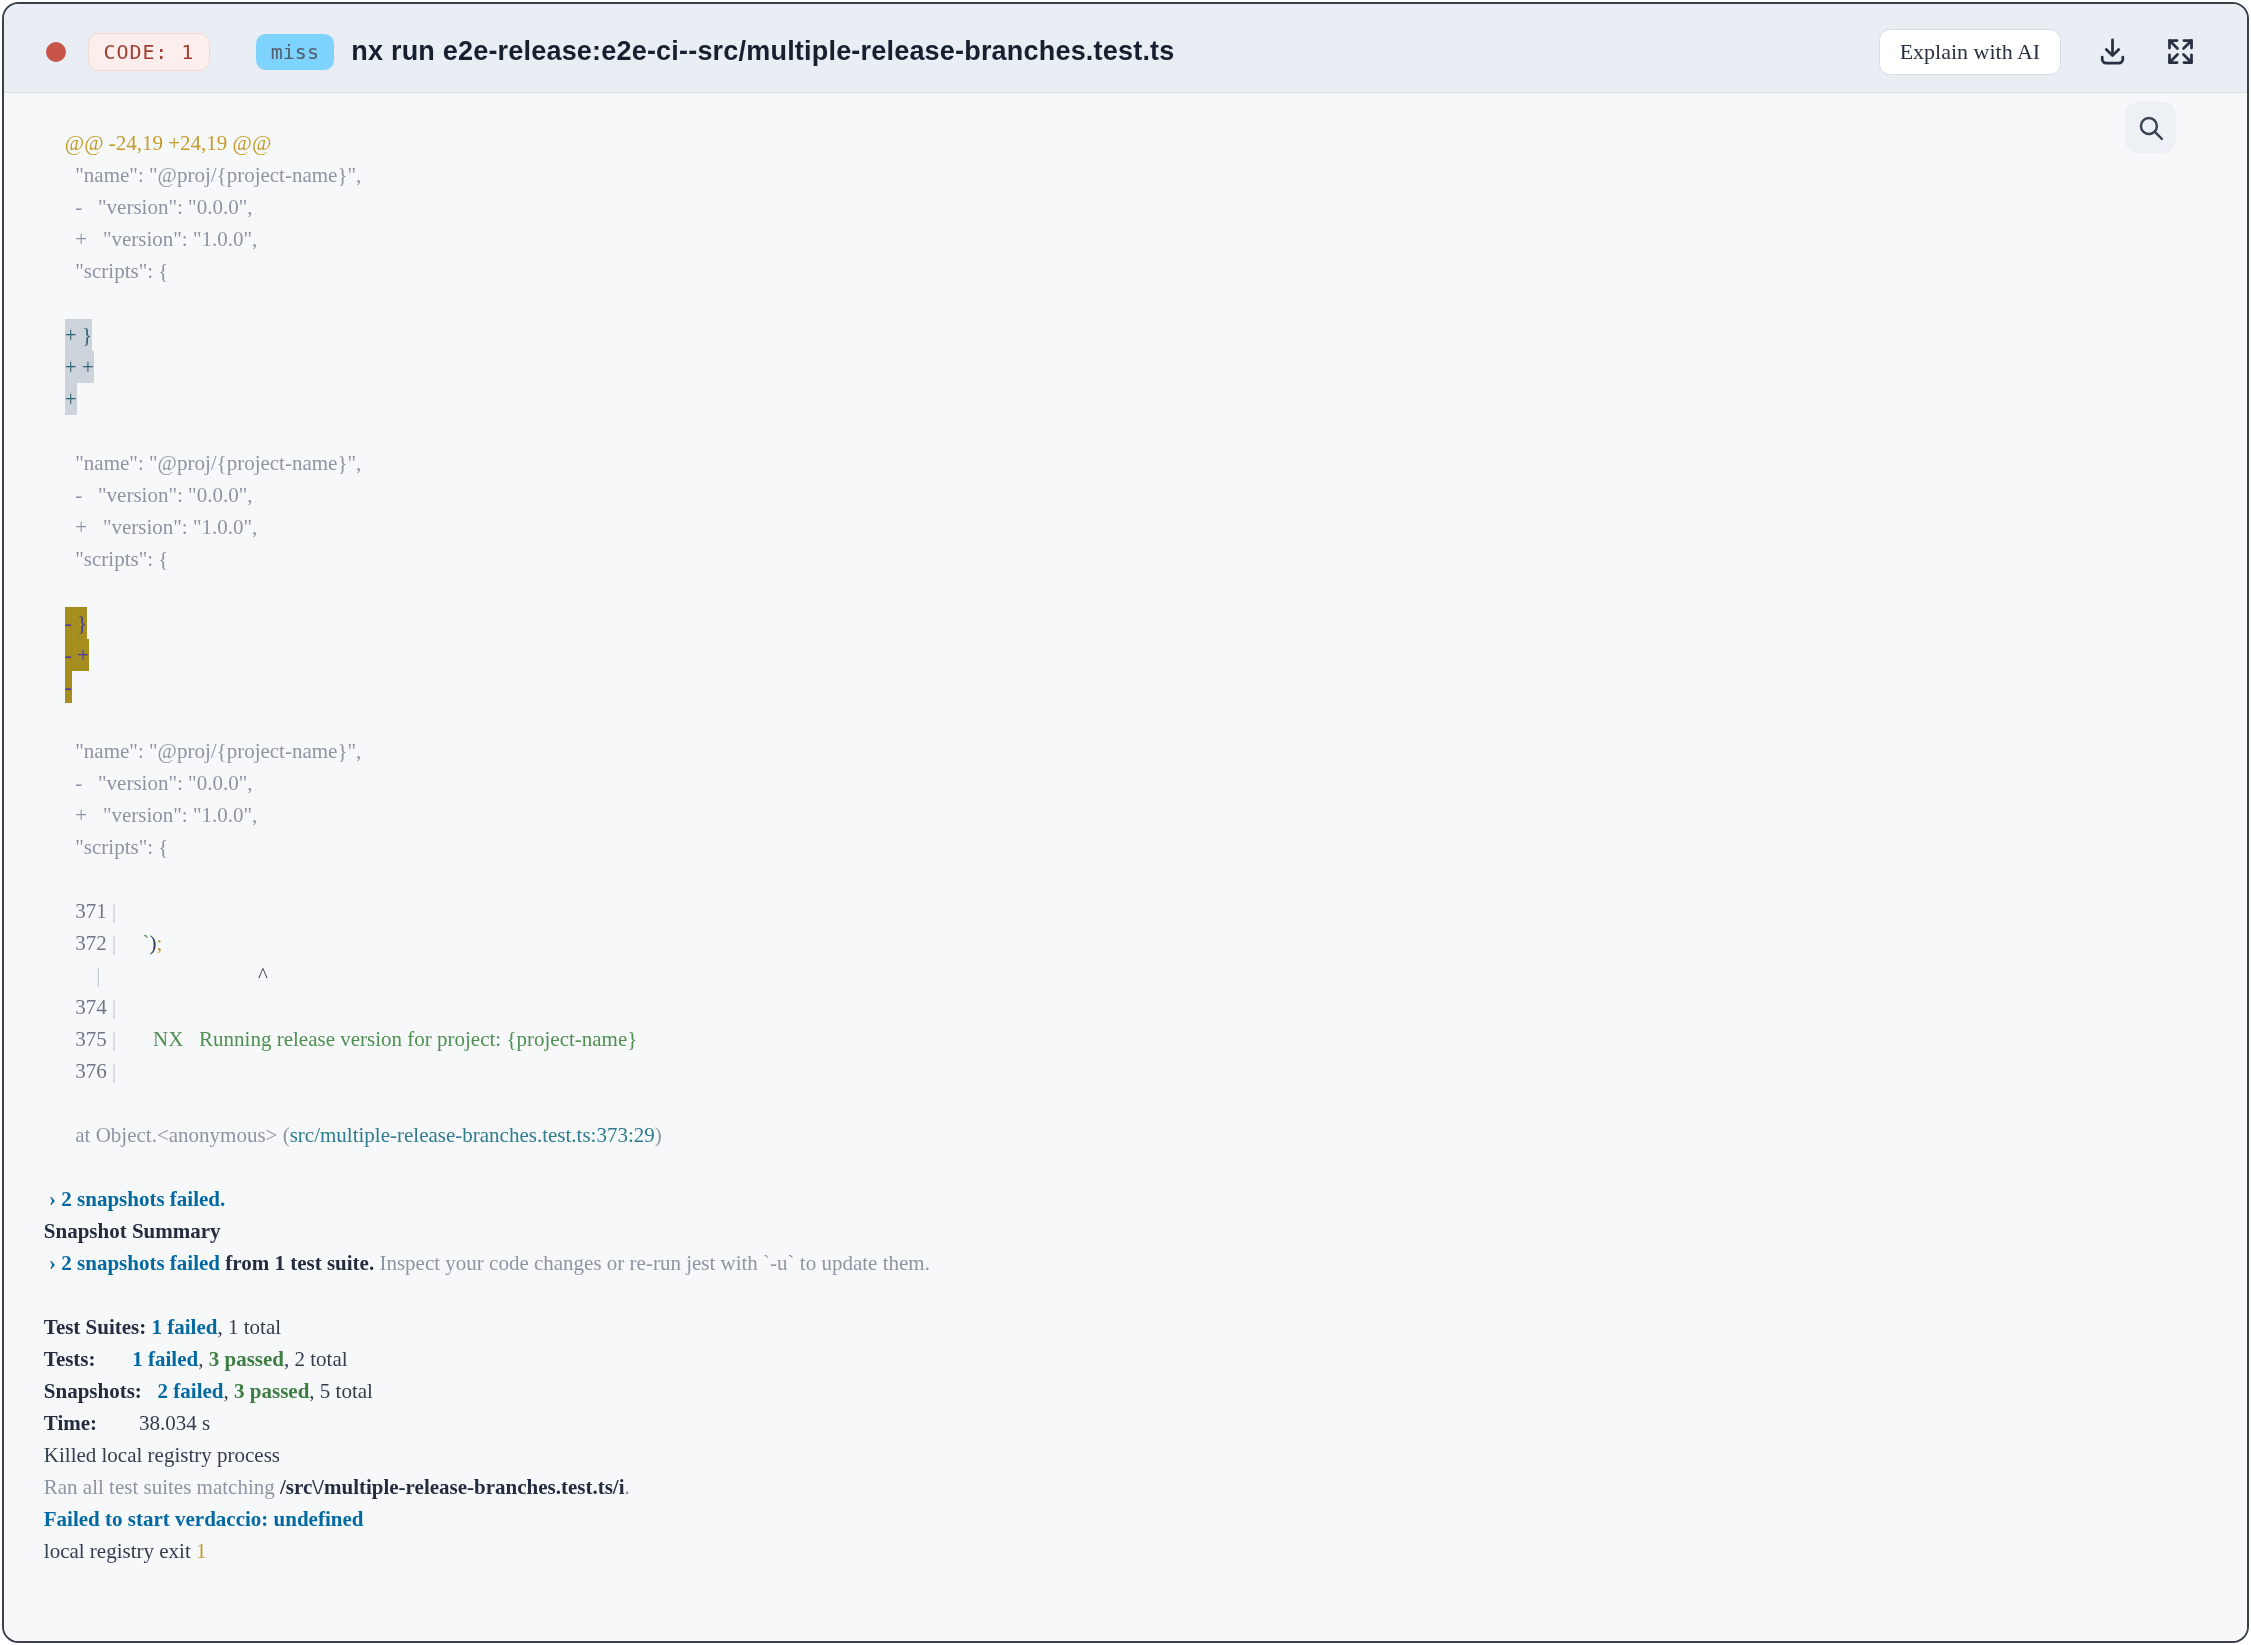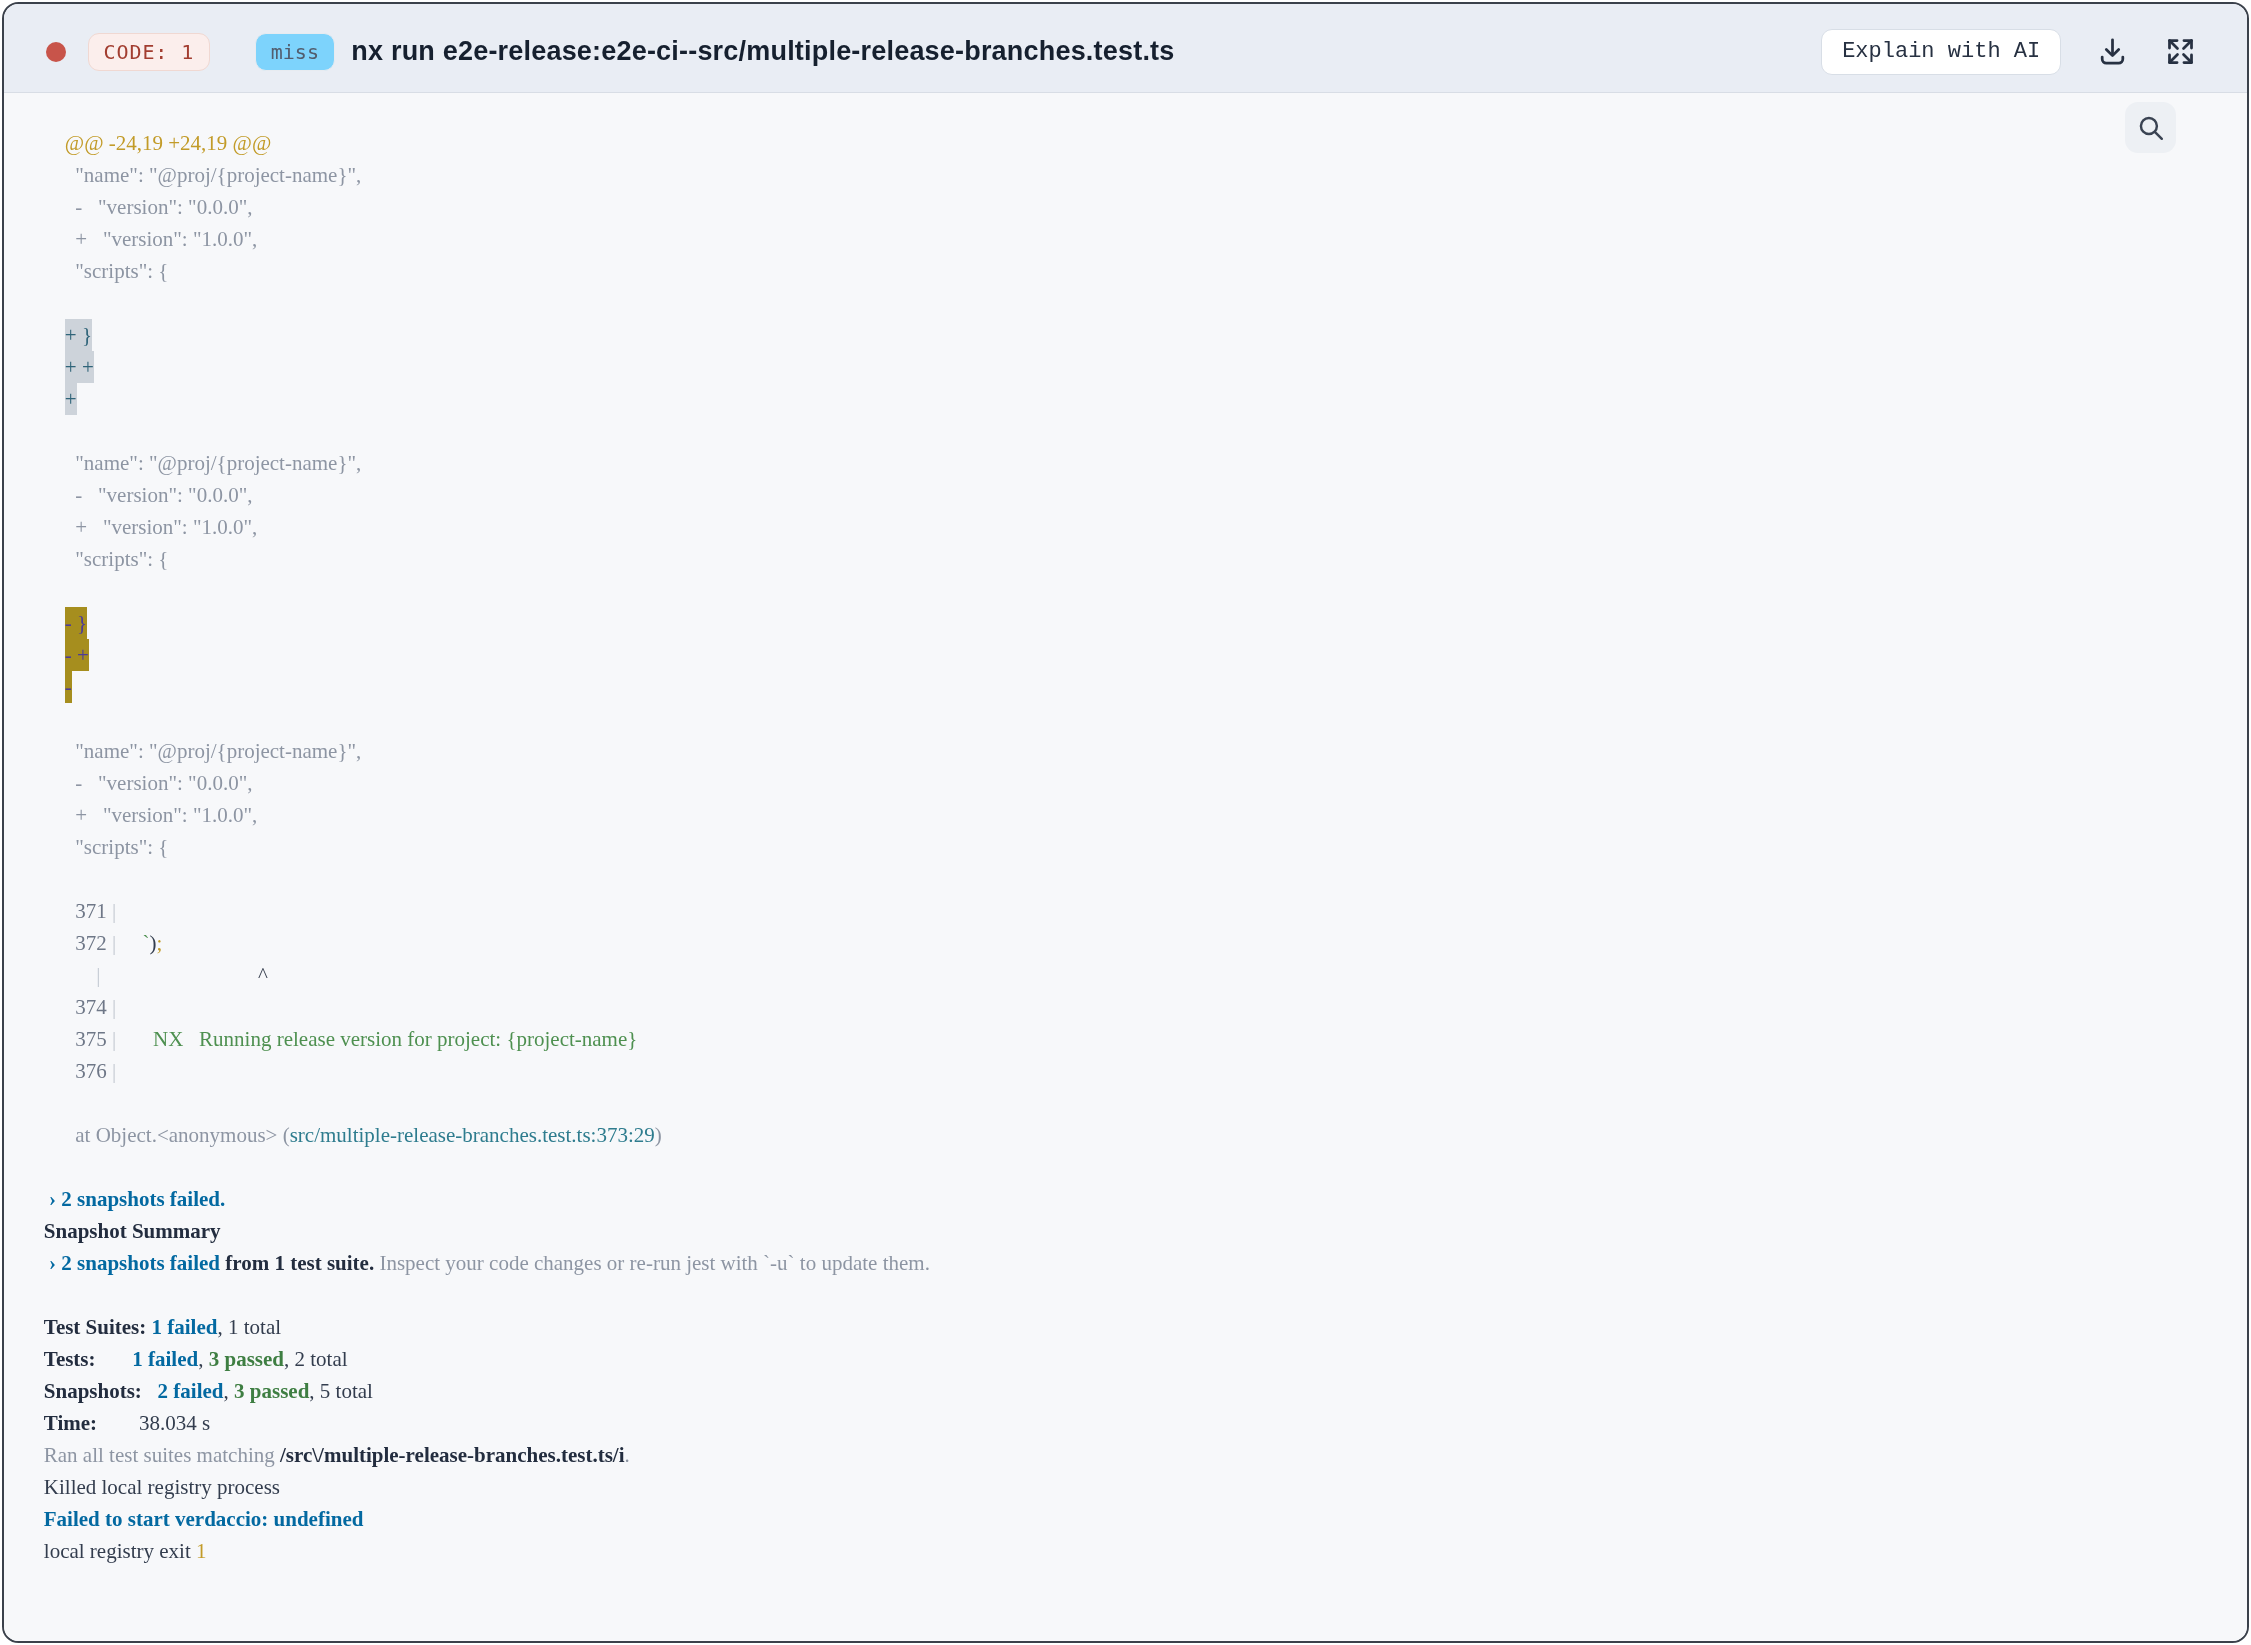--- a/index.html
+++ b/index.html
@@ -20,21 +20,21 @@
     font-size:20px; height:38px; display:flex; align-items:center;
     padding:0 14.8px; border-radius:11px; flex:none;
   }
   .badge-code { background:#fbeeec; border:1.8px solid #f0d8d2; color:#a23d30; margin-left:22px; letter-spacing:0.9px; }
   .badge-miss { background:#7dd3fc; border:1.8px solid #e7ebf0; color:#525d6e; margin-left:45px; }
   .title { margin-left:16.6px; font-size:27px; font-weight:600; color:#16202f; letter-spacing:0.2px; white-space:nowrap; }
   .actions { margin-left:auto; display:flex; align-items:center; gap:35px; }
   .explain-btn {
     height:46px; padding:0 20px; background:#ffffff; border:1.4px solid #d8dee6;
     border-radius:11px; font-size:22px; color:#273142; display:flex; align-items:center;
-    font-family:Liberation Mono, monospace; cursor:pointer; white-space:nowrap;
+    font-family:Liberation Serif, serif; cursor:pointer; white-space:nowrap;
   }
   .icon-btn { background:none; border:none; cursor:pointer; display:flex; align-items:center; justify-content:center; padding:0; }
   .icon-btn svg { stroke:#273142; }
   
   .terminal { position:relative; height:calc(100% - 89px); background:#f7f8fa; overflow:hidden; }
   .search-btn {
     position:absolute; top:9.2px; right:71px; width:51px; height:51px;
     background:#edf0f4; border:none; border-radius:13px;
     display:flex; align-items:center; justify-content:center; cursor:pointer;
   }
@@ -143,21 +143,21 @@
         <div class="tline"><span class="s-dim">      at Object.&lt;anonymous&gt; (</span><span class="s-teal">src/multiple-release-branches.test.ts:373:29</span><span class="s-dim">)</span></div>
         <div class="tline"> </div>
         <div class="tline"><span class="s-bold-dim"> › 2 snapshots failed.</span></div>
         <div class="tline"><span class="s-bold-dark">Snapshot Summary</span></div>
         <div class="tline"><span class="s-bold-dim"> › 2 snapshots failed</span><span class="s-bold-dark"> from 1 test suite.</span><span class="s-dim"> Inspect your code changes or re-run jest with `-u` to update them.</span></div>
         <div class="tline"> </div>
         <div class="tline"><span class="s-bold-dark">Test Suites: </span><span class="s-bold-dim">1 failed</span><span class="s-dark">, 1 total</span></div>
         <div class="tline"><span class="s-bold-dark">Tests:       </span><span class="s-bold-dim">1 failed</span><span class="s-dark">, </span><span class="s-bold-green">3 passed</span><span class="s-dark">, 2 total</span></div>
         <div class="tline"><span class="s-bold-dark">Snapshots:   </span><span class="s-bold-dim">2 failed</span><span class="s-dark">, </span><span class="s-bold-green">3 passed</span><span class="s-dark">, 5 total</span></div>
         <div class="tline"><span class="s-bold-dark">Time:        </span><span class="s-dark">38.034 s</span></div>
+        <div class="tline"><span class="s-dark">Killed local registry process</span></div>
         <div class="tline"><span class="s-dim">Ran all test suites matching </span><span class="s-bold-dark">/src\/multiple-release-branches.test.ts/i</span><span class="s-dim">.</span></div>
-        <div class="tline"><span class="s-dark">Killed local registry process</span></div>
         <div class="tline"><span class="s-bold-dim">Failed to start verdaccio: undefined</span></div>
         <div class="tline"><span class="s-dark">local registry exit </span><span class="s-gold">1</span></div>
       </div>
   </div>
 
 </div>
 
 
 </body></html>

